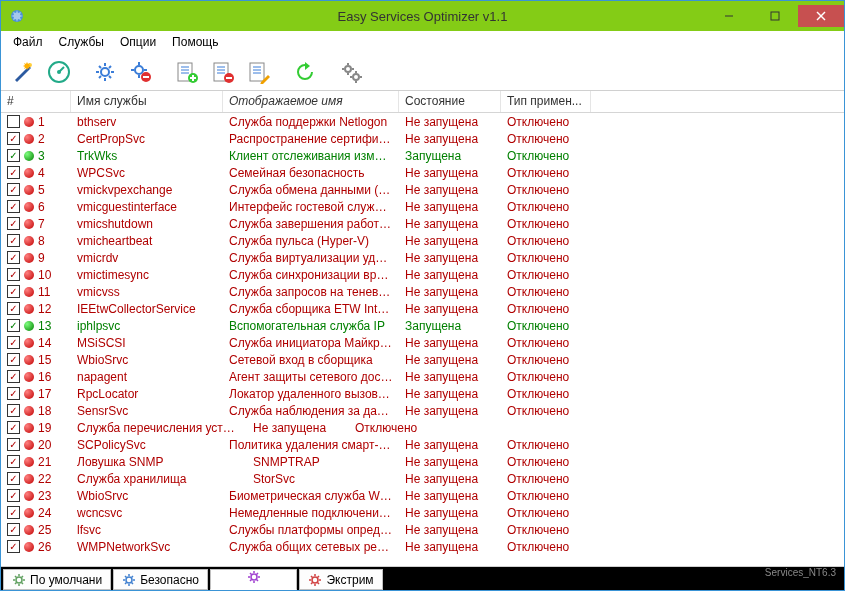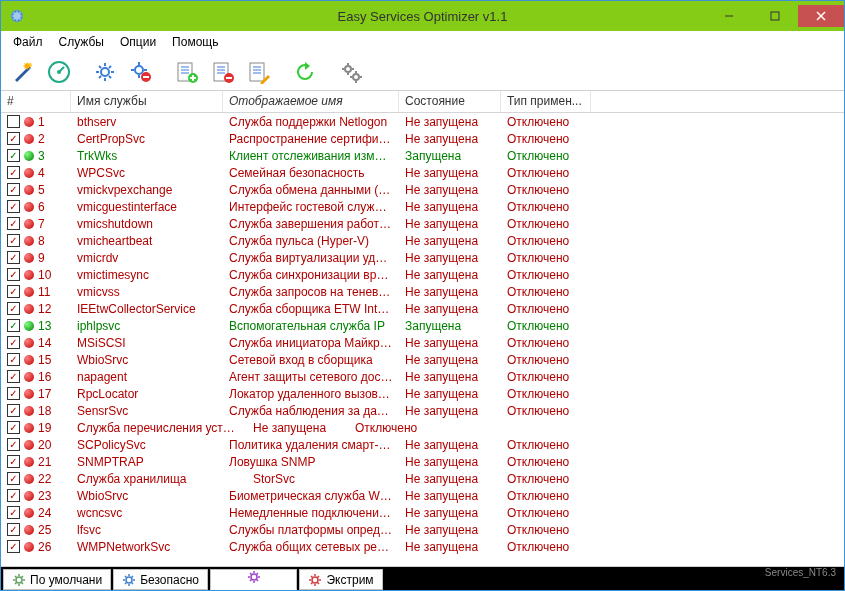--- a/index.html
+++ b/index.html
@@ -391,22 +391,22 @@
       <div class="cell c-disp">Политика удаления смарт-карт</div>
       <div class="cell c-state">Не запущена</div>
       <div class="cell c-start">Отключено</div>
     </div>
     <div class="row red-text">
       <div class="cell c-num">
         <span class="chk">✓</span>
         <span class="dot red"></span>
         <span>21</span>
       </div>
+      <div class="cell c-disp">Ловушка SNMP</div>
       <div class="cell c-name">SNMPTRAP</div>
-      <div class="cell c-disp">Ловушка SNMP</div>
       <div class="cell c-state">Не запущена</div>
       <div class="cell c-start">Отключено</div>
     </div>
     <div class="row red-text">
       <div class="cell c-num">
         <span class="chk">✓</span>
         <span class="dot red"></span>
         <span>22</span>
       </div>
       <div class="cell c-disp">Служба хранилища</div>

